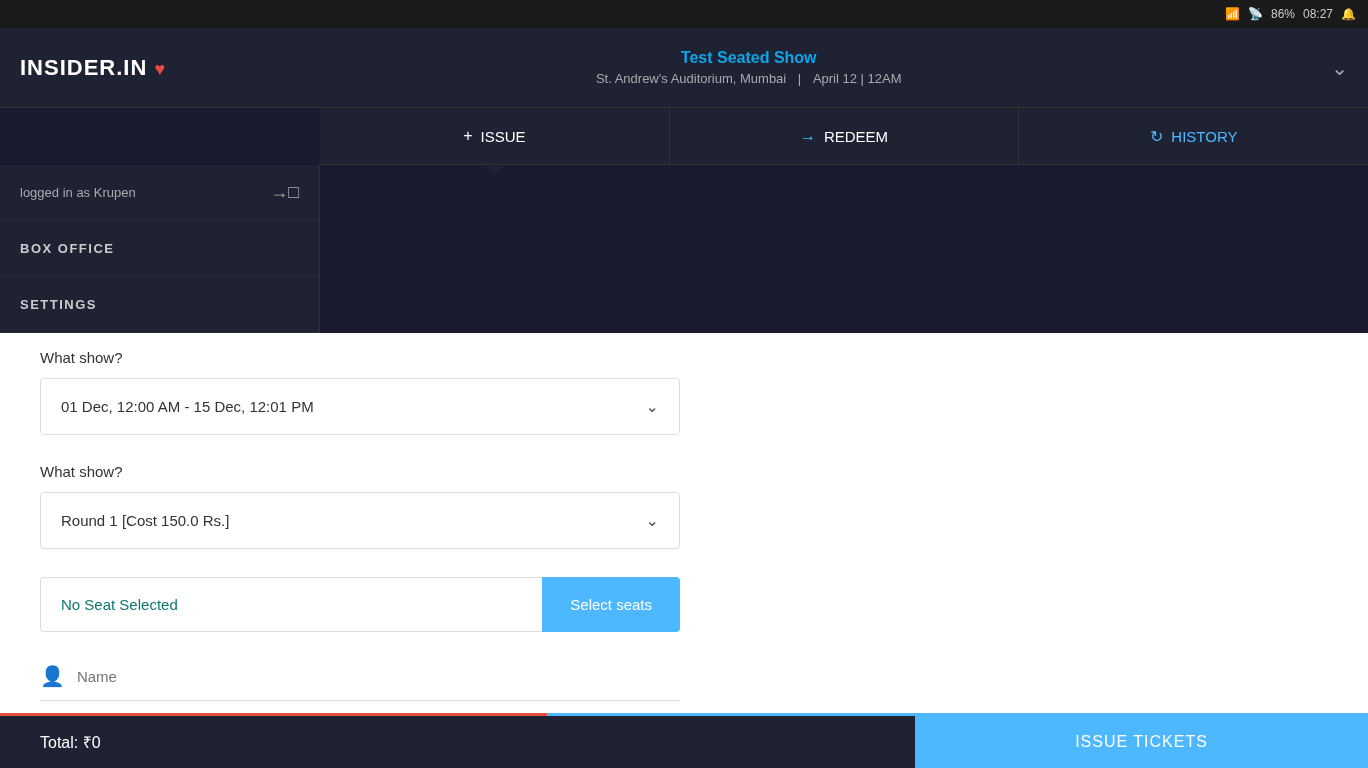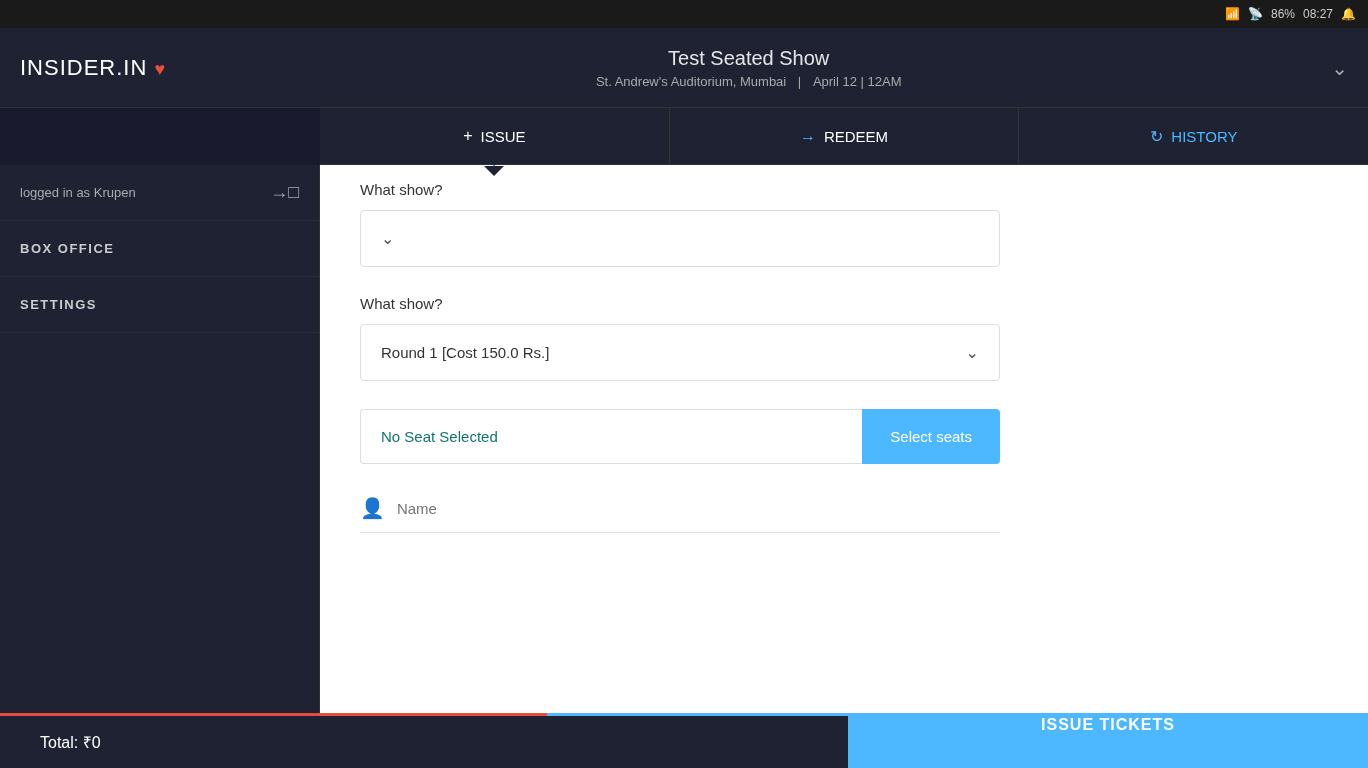--- a/index.html
+++ b/index.html
@@ -23,26 +23,26 @@
       height: 80px;
       display: flex;
       align-items: center;
       padding: 0 20px;
       justify-content: space-between;
       border-bottom: 1px solid #333;
     }
     .logo {
       color: white;
       font-size: 22px;
-      font-weight: 400;
+      font-weight: 700;
       letter-spacing: 1px;
     }
     .logo-heart { color: #e74c3c; font-size: 18px; }
     .show-info { text-align: center; }
-    .show-title { color: #e5e5e5; font-size: 20px; font-weight: 400; }
+    .show-title { color: #0ea5e9; font-size: 16px; font-weight: 700; }
     .show-meta { color: #aaa; font-size: 13px; margin-top: 4px; }
     .show-meta span { margin: 0 4px; }
     .chevron-down-header { color: #aaa; font-size: 20px; cursor: pointer; }
     .nav-tab {
       flex: 1;
       display: flex;
       align-items: center;
       justify-content: center;
       gap: 8px;
       color: #aaa;
@@ -184,28 +184,28 @@
       flex: 1;
       background: #1e2233;
       display: flex;
       align-items: center;
       padding: 0 40px;
       color: white;
       font-size: 16px;
       font-weight: 500;
     }
     .issue-btn {
-      width: 520px;
+      width: 453px;
       background: #4db8ff;
       color: white;
       display: flex;
-      align-items: flex-start;
+      align-items: center;
       justify-content: center;
       font-size: 16px;
-      font-weight: 700;
+      font-weight: 400;
       letter-spacing: 1px;
       cursor: pointer;
     }
 
     
     .bottom-accent {
       position: fixed;
       bottom: 52px;
       left: 0;
       right: 0;
@@ -263,40 +263,41 @@
   <div class="nav-tab nav-tab-redeem" style="border-right:1px solid #333; flex:1; height:56px;">
     <span class="nav-tab-icon" style="color:#4db8ff;">→</span>
     <span style="color:#ffffff;">REDEEM</span>
   </div>
   <div class="nav-tab nav-tab-history" style="flex:1; height:56px;">
     <span class="nav-tab-icon" style="color:#4db8ff;">↻</span>
     <span style="color:#4db8ff;">HISTORY</span>
   </div>
 </div>
 
-<div style="display:flex; height:calc(768px - 28px - 80px - 56px - 52px);">
+<div style="display:flex; height:calc(768px - 28px - 80px - 56px - 52px);flex-direction:column;">
 
   <div class="sidebar">
     <div style="display:flex; align-items:center; justify-content:space-between; padding:0 20px; height:56px; border-bottom:1px solid #2a2d3e;">
       <span class="logged-in-text">logged in as Krupen</span>
       <span class="logout-icon">→□</span>
     </div>
     <div class="sidebar-section">
       <span>BOX OFFICE</span>
     </div>
     <div class="sidebar-section">
       <span>SETTINGS</span>
     </div>
   </div>
 
   <div class="content-area">
 
     <div class="form-section">
       <label class="form-label">What show?</label>
       <div class="select-dropdown">
+        <span>01 Dec, 12:00 AM - 15 Dec, 12:01 PM</span>
         <span class="chevron-icon">⌄</span>
       </div>
     </div>
 
     <div class="form-section">
       <label class="form-label">What show?</label>
       <div class="select-dropdown">
         <span>Round 1 [Cost 150.0 Rs.]</span>
         <span class="chevron-icon">⌄</span>
       </div>

